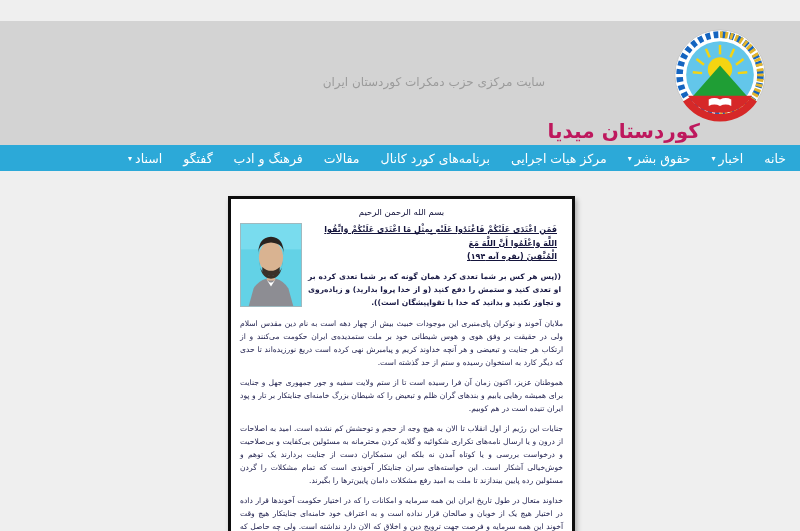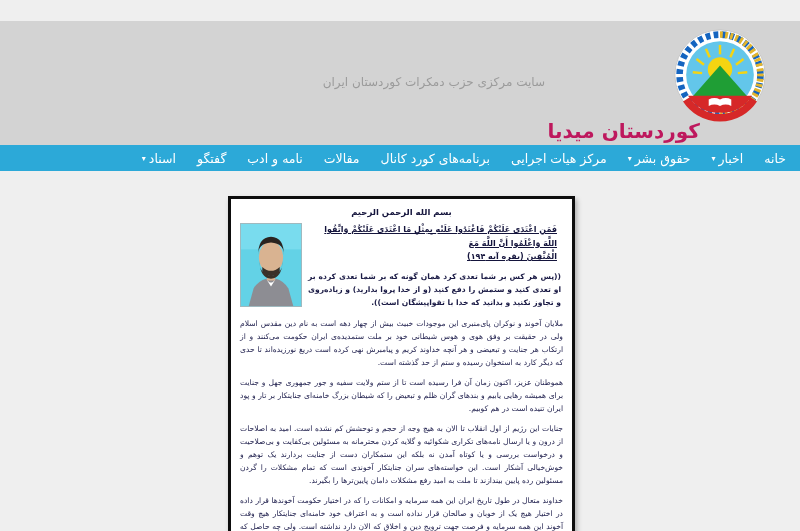--- a/index.html
+++ b/index.html
@@ -48,21 +48,21 @@
     background:#ffffff; border:3px solid #0d0d0d;
     box-shadow:2px 3px 5px rgba(0,0,0,0.28);
     padding:8px 9px 0 9px; overflow:hidden;
     direction:rtl; color:#20204a;
   }
   .doc-title {
     text-align:center; font-weight:bold; font-size:11px; color:#14143c;
     margin-bottom:7px;
   }
   .bismillah {
-    text-align:center; font-weight:bold; font-size:8.5px; color:#14143c;
+    text-align:center; font-weight:normal; font-size:8.5px; color:#14143c;
     margin-bottom:6px;
   }
   .photo {
     float:left; width:62px; height:84px; margin:0 6px 6px 0;
     border:1px solid #9fb9bf; display:block;
   }
   .verse {
     font-weight:bold; font-size:8px; line-height:1.7; text-align:right;
     color:#14143c; margin-bottom:6px; padding:0 6px;text-decoration:underline;
   }
@@ -121,21 +121,21 @@
   <a href="#">
       <span>مرکز هیات اجرایی</span>
     </a>
   <a href="#">
       <span>برنامه‌های کورد کانال</span>
     </a>
   <a href="#">
       <span>مقالات</span>
     </a>
   <a href="#">
-      <span>نامه و ادب</span>
+      <span>فرهنگ و ادب</span>
     </a>
   <a href="#">
       <span>گفتگو</span>
     </a>
   <a href="#">
       <span>اسناد</span>
       <span class="caret">▾</span>
     </a>
 </div>
 

